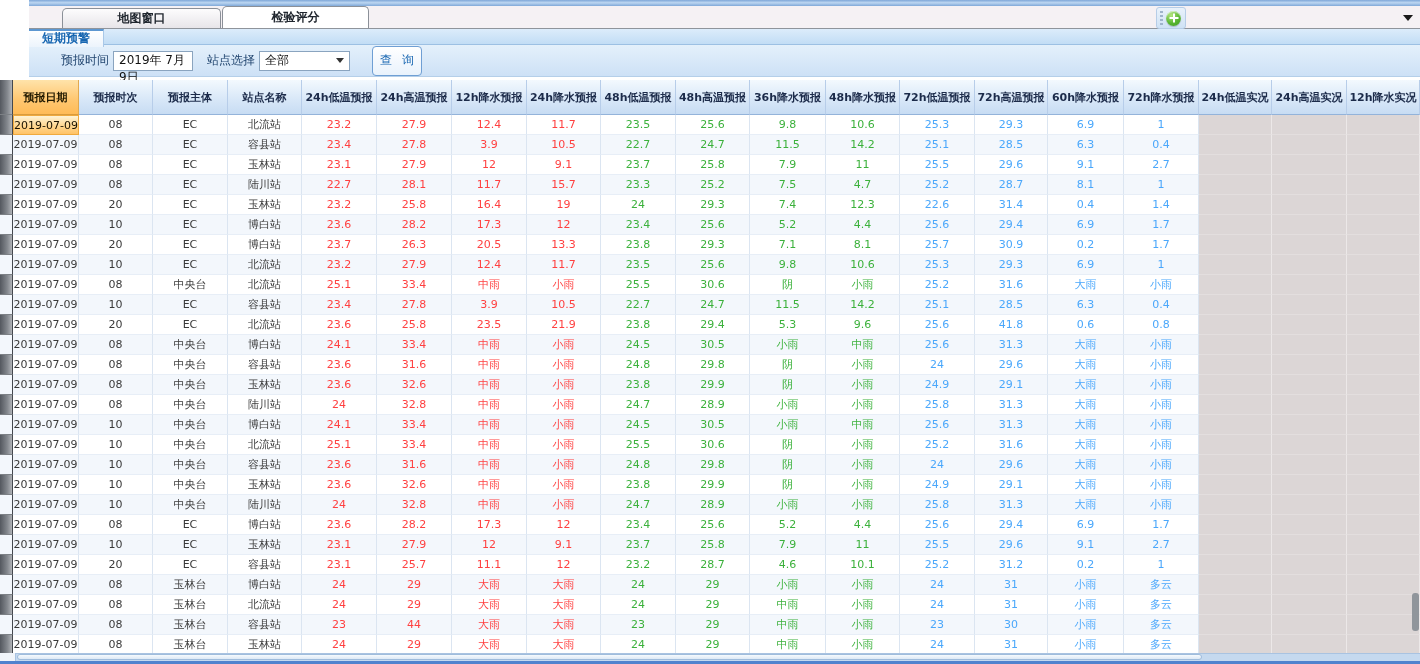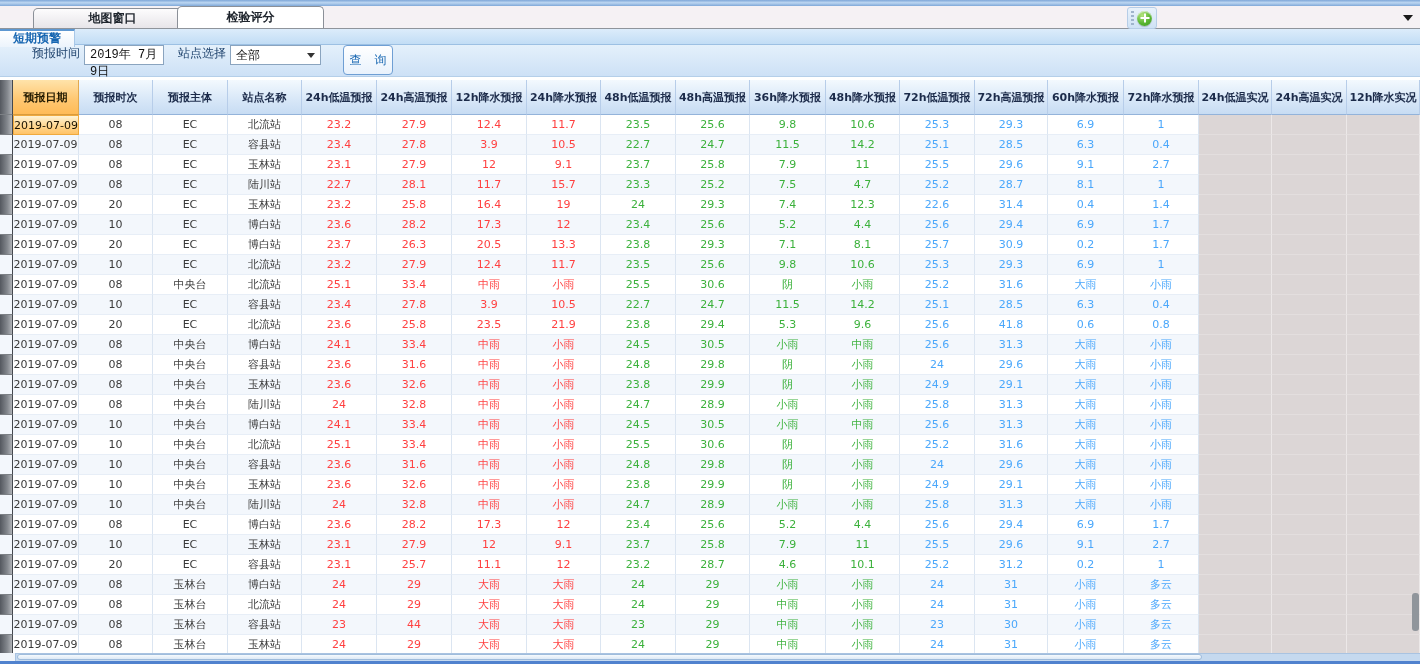--- a/index.html
+++ b/index.html
@@ -1,34 +1,34 @@
 <!DOCTYPE html>
 <html><head>
 <meta charset="utf-8">
 <style>
   * { margin:0; padding:0; box-sizing:border-box; }
   html,body { background:#e8e8e8; }
   .screen {
     position:relative; width:1420px; height:664px; overflow:hidden;
-    background:#ffffff; font-family:"DejaVu Sans","Liberation Sans",sans-serif;
+    background:#ffffff; font-family:"DejaVu Sans","Liberation Sans",sans-serif;padding-left:29px;
   }
   
   .top-strip { height:6px; background:linear-gradient(#7ea7d8,#bcd6f1 45%,#7fa8d8); }
 
   
   .tabstrip { position:relative; height:23px; background:#f5f1f4; border-bottom:1px solid #8f949b; }
   .tab {
     position:absolute; bottom:0; height:20px; line-height:19px; padding:0 26px;
     font-size:12px; font-weight:bold; color:#20262e; text-align:center;
     border:1px solid #8b9098; border-bottom:none; border-radius:5px 5px 0 0;
     background:linear-gradient(#fdfcfd,#e7e5e9);
   }
   .tab.active { height:22px; line-height:21px; background:#ffffff; z-index:2; }
   .tab-map  { left:33px;  width:159px; }
-  .tab-eval { left:177px; width:147px; }
+  .tab-eval { left:193px; width:147px; }
 
   .float-tools {
     position:absolute; left:1127px; top:1px; width:30px; height:22px;
     background:linear-gradient(#e9f2fb,#cfe2f5); border:1px solid #b6cde7; border-radius:3px;
     display:flex; align-items:center; padding-left:3px; gap:3px;
   }
   .grip { width:3px; height:14px;
     background:repeating-linear-gradient(#9fb4cc 0 2px, transparent 2px 4px); }
   .plus-circle {
     position:relative; width:15px; height:15px; border-radius:50%;
@@ -51,21 +51,21 @@
   .subtab {
     position:absolute; left:0; top:0; height:18px; line-height:15px; padding:0 13px;
     background:linear-gradient(#ffffff,#ecf4fc); color:#1766b1; font-weight:bold; font-size:12px;
     border-top:2px solid #5d97d1; border-right:1px solid #a9c8e8;
   }
 
   
   .query-bar {
     height:32px; background:linear-gradient(#e4f0fb,#cde1f6);
     border-bottom:1px solid #b5cfe9;
-    display:flex; align-items:flex-start; padding-left:32px; font-size:12px; color:#21456f;font-family:Liberation Mono, monospace;
+    display:flex; align-items:center; padding-left:32px; font-size:12px; color:#21456f;
   }
   .q-label { margin-right:4px; }
   .combo {
     display:flex; align-items:center; justify-content:space-between;
     height:20px; background:#ffffff; border:1px solid #8aa4bf; padding-left:5px;
     font-size:12px; color:#111;
   }
   .combo-date { width:80px;flex-direction:column; }
   .combo-station { width:91px; margin-right:22px; }
   .combo .arr {

